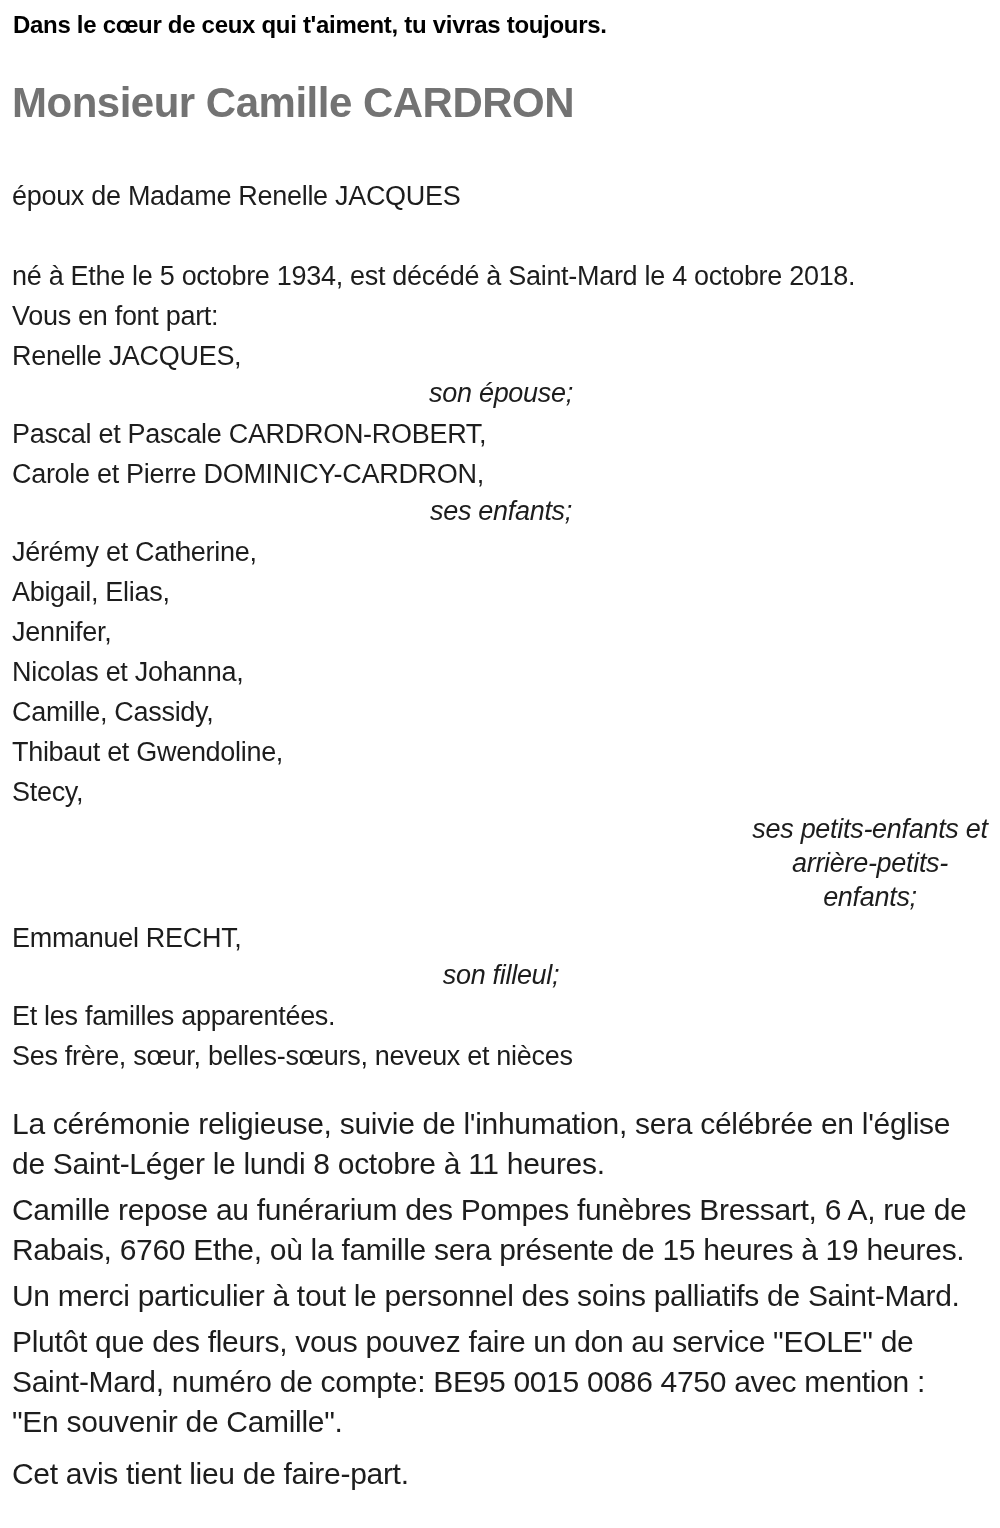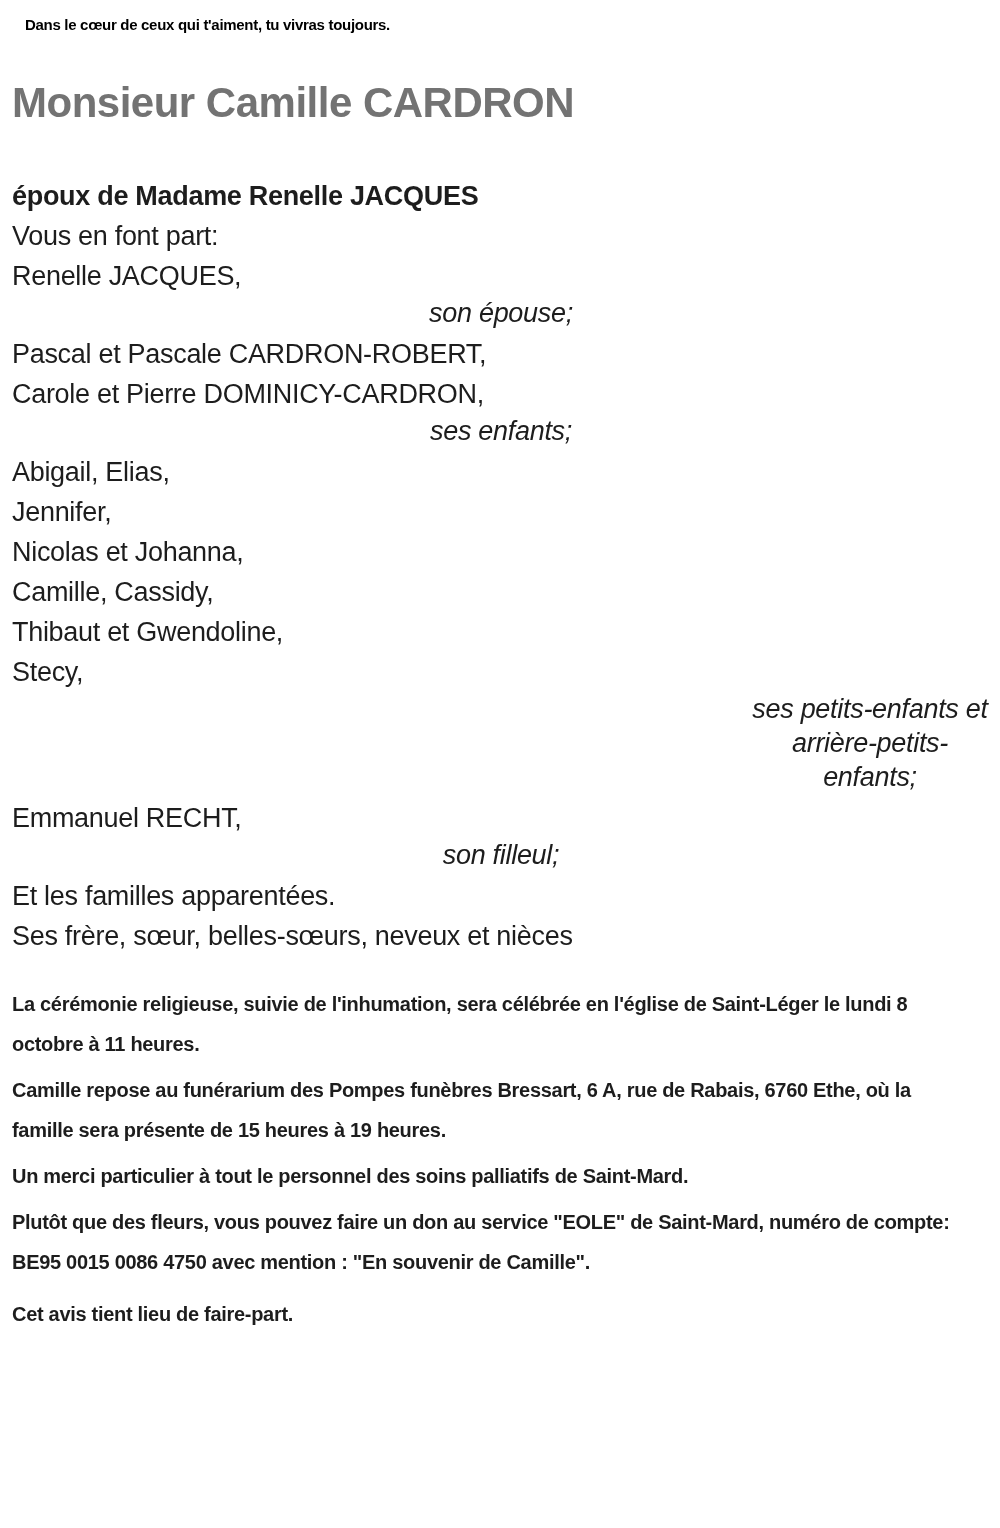--- a/index.html
+++ b/index.html
@@ -13,93 +13,95 @@
   body {
     box-sizing: border-box;
     padding: 8px 10px 0 12px;
     font-family: "Liberation Sans", "DejaVu Sans", sans-serif;
     color: #1d1d1d;
     letter-spacing: -0.3px;
   }
   .doc { width: 978px; }
 
   .epigraph {
-    font-size: 15px;
+    font-size: 24px;
     font-weight: 700;
     color: #000000;
-    margin: 2px 0 0 13px;
+    margin: 2px 0 0 1px;
     line-height: 30px;
   }
   .title {
     font-size: 42px;
     font-weight: 700;
     color: #737373;
     margin: 40px 0 0 0;
     line-height: 46px;
     letter-spacing: -0.5px;
   }
   .line {
     font-size: 27px;
     font-weight: 400;
     line-height: 40px;
     margin: 0;
   }
-  .spouse-line   { margin-top: 50px; font-weight: bold; }
+  .spouse-line   { margin-top: 50px; }
   .life-line     { margin-top: 40px; }
   .intro-line    { margin-top: 0; }
 
   .relation {
     font-size: 27px;
     font-style: italic;
     line-height: 34px;
     margin: 0;
     text-align: center;
   }
   .relation.narrow {
     max-width: 240px;
     margin-left: auto;
   }
   .group { margin: 0 0 4px 0; }
 
   .para {
-    font-size: 20px;
-    font-weight: 700;
+    font-size: 30px;
+    font-weight: 400;
     line-height: 40px;
     margin: 6px 0 0 0;
     max-width: 965px;
   }
   .para.first { margin-top: 28px; }
   .closing    { margin-top: 12px; }
 </style>
 </head>
 <body>
 
 <main class="doc">
 
   <p class="epigraph">Dans le cœur de ceux qui t'aiment, tu vivras toujours.</p>
 
   <h1 class="title">Monsieur Camille CARDRON</h1>
 
   <p class="line spouse-line">époux de Madame Renelle JACQUES</p>
 
+  <p class="line life-line">né à Ethe le 5 octobre 1934, est décédé à Saint-Mard le 4 octobre 2018.</p>
 
   <p class="line intro-line">Vous en font part:</p>
 
   <section class="group">
     <p class="line">Renelle JACQUES,</p>
     <p class="relation">son épouse;</p>
   </section>
 
   <section class="group">
     <p class="line">Pascal et Pascale CARDRON-ROBERT,</p>
     <p class="line">Carole et Pierre DOMINICY-CARDRON,</p>
     <p class="relation">ses enfants;</p>
   </section>
 
   <section class="group">
+    <p class="line">Jérémy et Catherine,</p>
     <p class="line">Abigail, Elias,</p>
     <p class="line">Jennifer,</p>
     <p class="line">Nicolas et Johanna,</p>
     <p class="line">Camille, Cassidy,</p>
     <p class="line">Thibaut et Gwendoline,</p>
     <p class="line">Stecy,</p>
     <p class="relation narrow">ses petits-enfants et arrière-petits-enfants;</p>
   </section>
 
   <section class="group">

